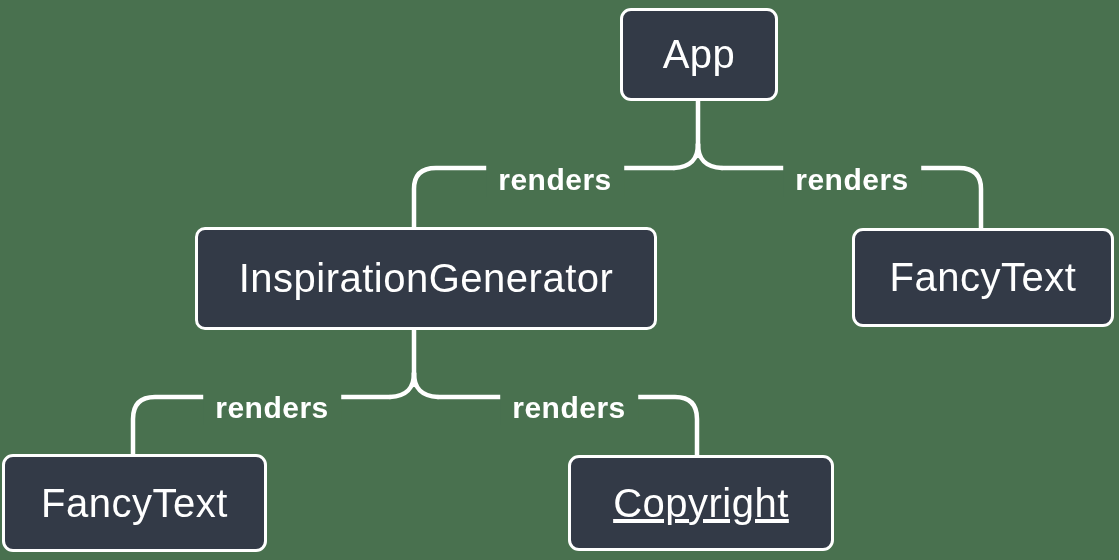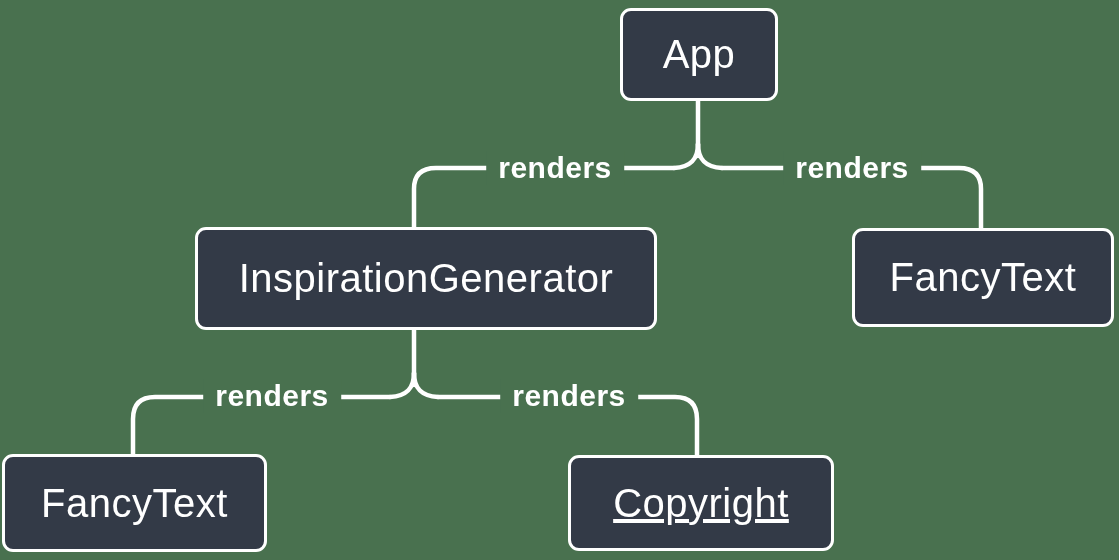--- a/index.html
+++ b/index.html
@@ -53,20 +53,21 @@
   .edge-label {
     position: absolute;
     transform: translate(-50%, -50%);
     background: #49714F; 
     color: #FFFFFF;
     font-size: 30px;
     font-weight: 700;
     padding: 0 12px;
     white-space: nowrap;
     letter-spacing: 0.5px;
+    margin-top: 12px;
   }
   .edge-label-1 { left: 555px; top: 168px; }
   .edge-label-2 { left: 852px; top: 168px; }
   .edge-label-3 { left: 272px; top: 396px; }
   .edge-label-4 { left: 569px; top: 396px; }
 </style>
 </head>
 <body>
 
 <div class="stage" style="background: rgb(73, 113, 79);">
@@ -85,21 +86,21 @@
       <path d="M438 397 C421 396 414 388 414 373" style="stroke: rgb(255, 255, 255);"></path>
       <path d="M390 397 H155 Q133 397 133 419 V454" style="stroke: rgb(255, 255, 255);"></path>
       <path d="M438 397 H675 Q697 397 697 419 V455" style="stroke: rgb(255, 255, 255);"></path>
     </g>
   </svg>
 
   <div class="node node-app" style="background: rgb(51, 58, 71); border-color: rgb(255, 255, 255); color: rgb(255, 255, 255);">
     <span>App</span>
   </div>
 
-  <div class="node node-inspiration-generator" style="background: rgb(51, 58, 71); border-color: rgb(255, 255, 255); color: rgb(255, 255, 255);">
+  <div class="node node-inspiration-generator" style="background: rgb(51, 58, 71); border-color: rgb(255, 255, 255); color: rgb(255, 255, 255); border-radius: 10px;">
     <span>InspirationGenerator</span>
   </div>
 
   <div class="node node-fancy-text-top" style="background: rgb(51, 58, 71); border-color: rgb(255, 255, 255); color: rgb(255, 255, 255);">
     <span>FancyText</span>
   </div>
 
   <div class="node node-fancy-text-bottom" style="background: rgb(51, 58, 71); border-color: rgb(255, 255, 255); color: rgb(255, 255, 255);">
     <span>FancyText</span>
   </div>

